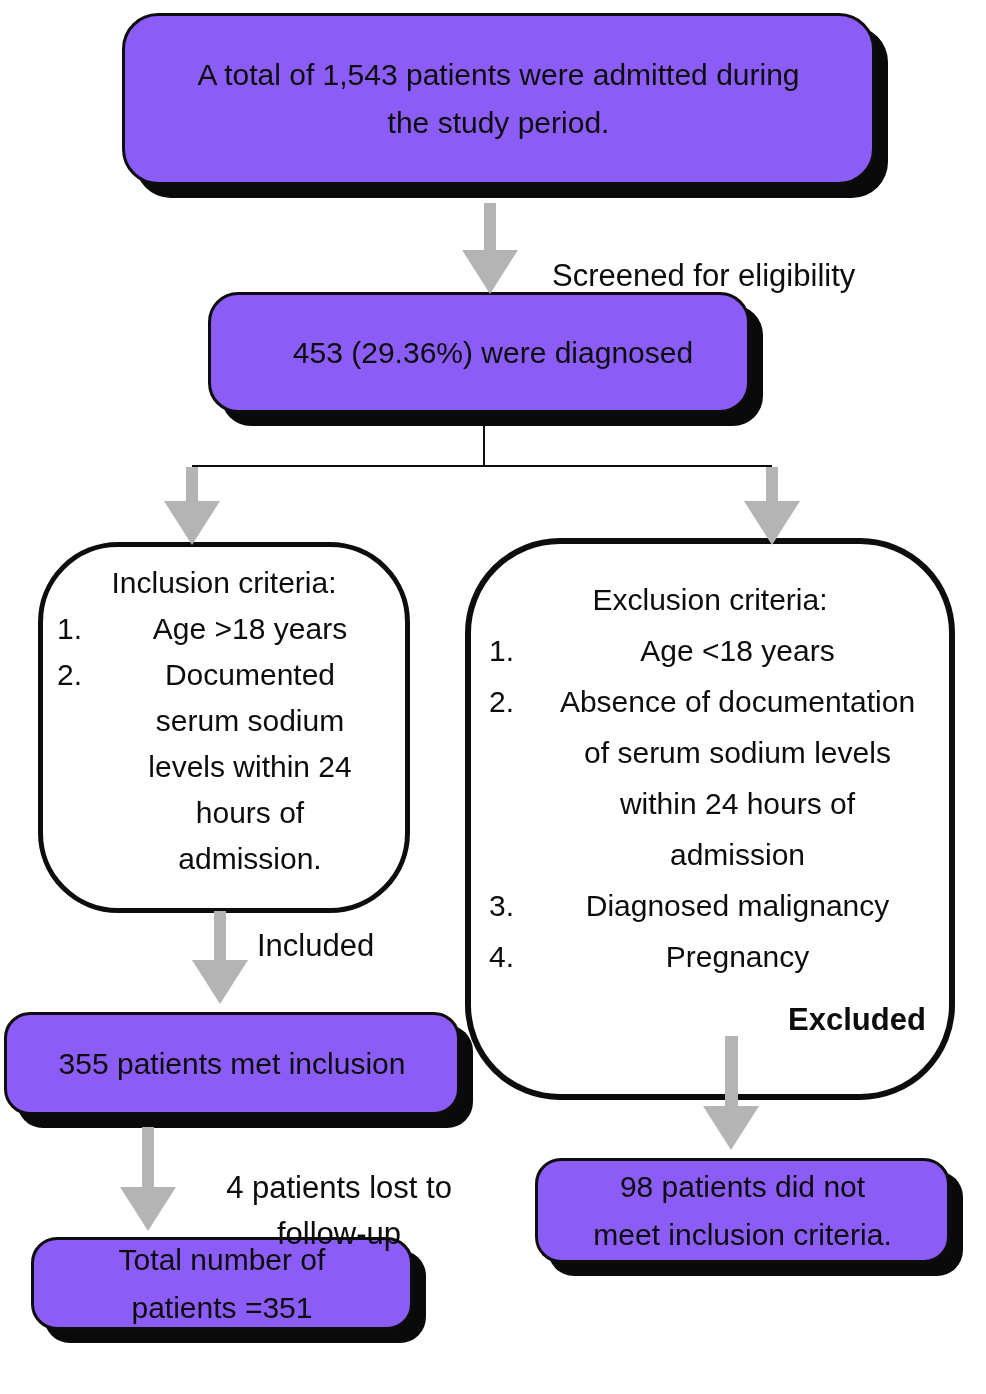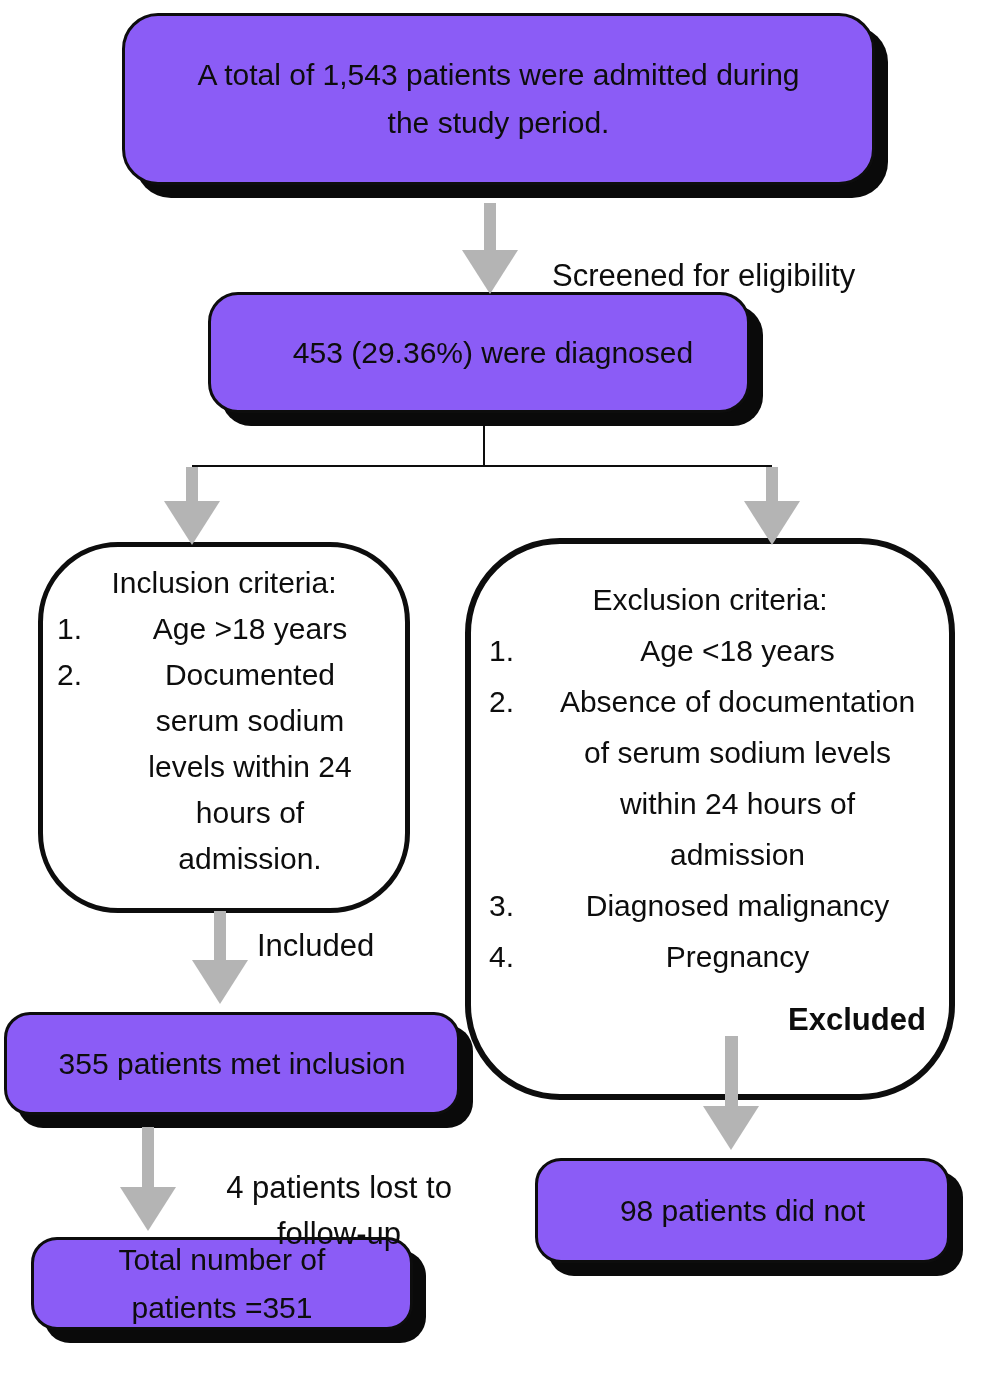--- a/index.html
+++ b/index.html
@@ -166,15 +166,16 @@
   </div>
 
   <div class="garrow" style="left:703px; top:1036px;">
     <div class="shaft" style="left:22px; top:0; width:13px; height:70px;"></div>
     <div class="head" style="left:0; top:70px;"></div>
   </div>
   <div class="alabel" style="left:788px; top:1002px;font-weight:bold;">Excluded</div>
 
   <div class="box shadowed" id="box-notmet" style="left:535px; top:1158px; width:415px; height:105px; border-radius:26px;">
     <div class="ln">98 patients did not</div>
+    <div class="ln">meet inclusion criteria.</div>
   </div>
 
 </div>
 
 </body></html>

